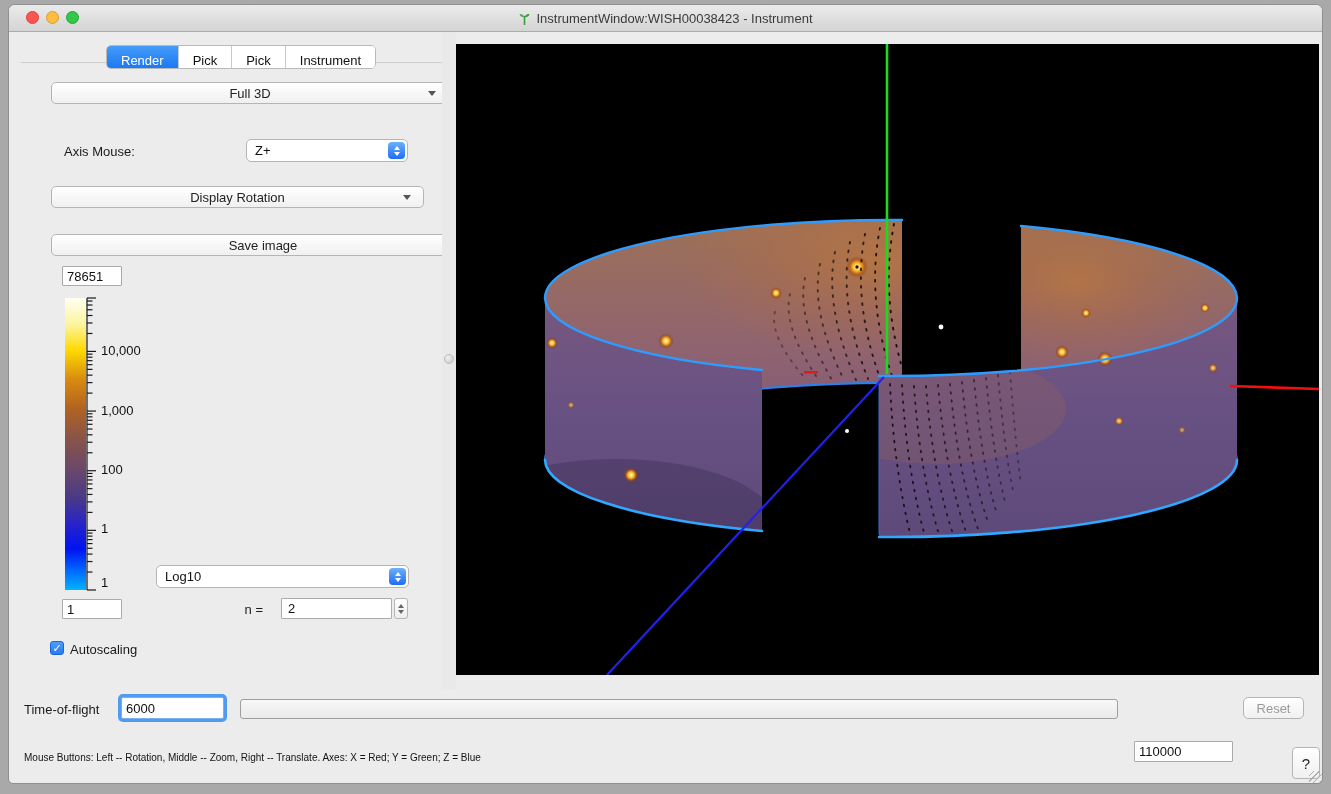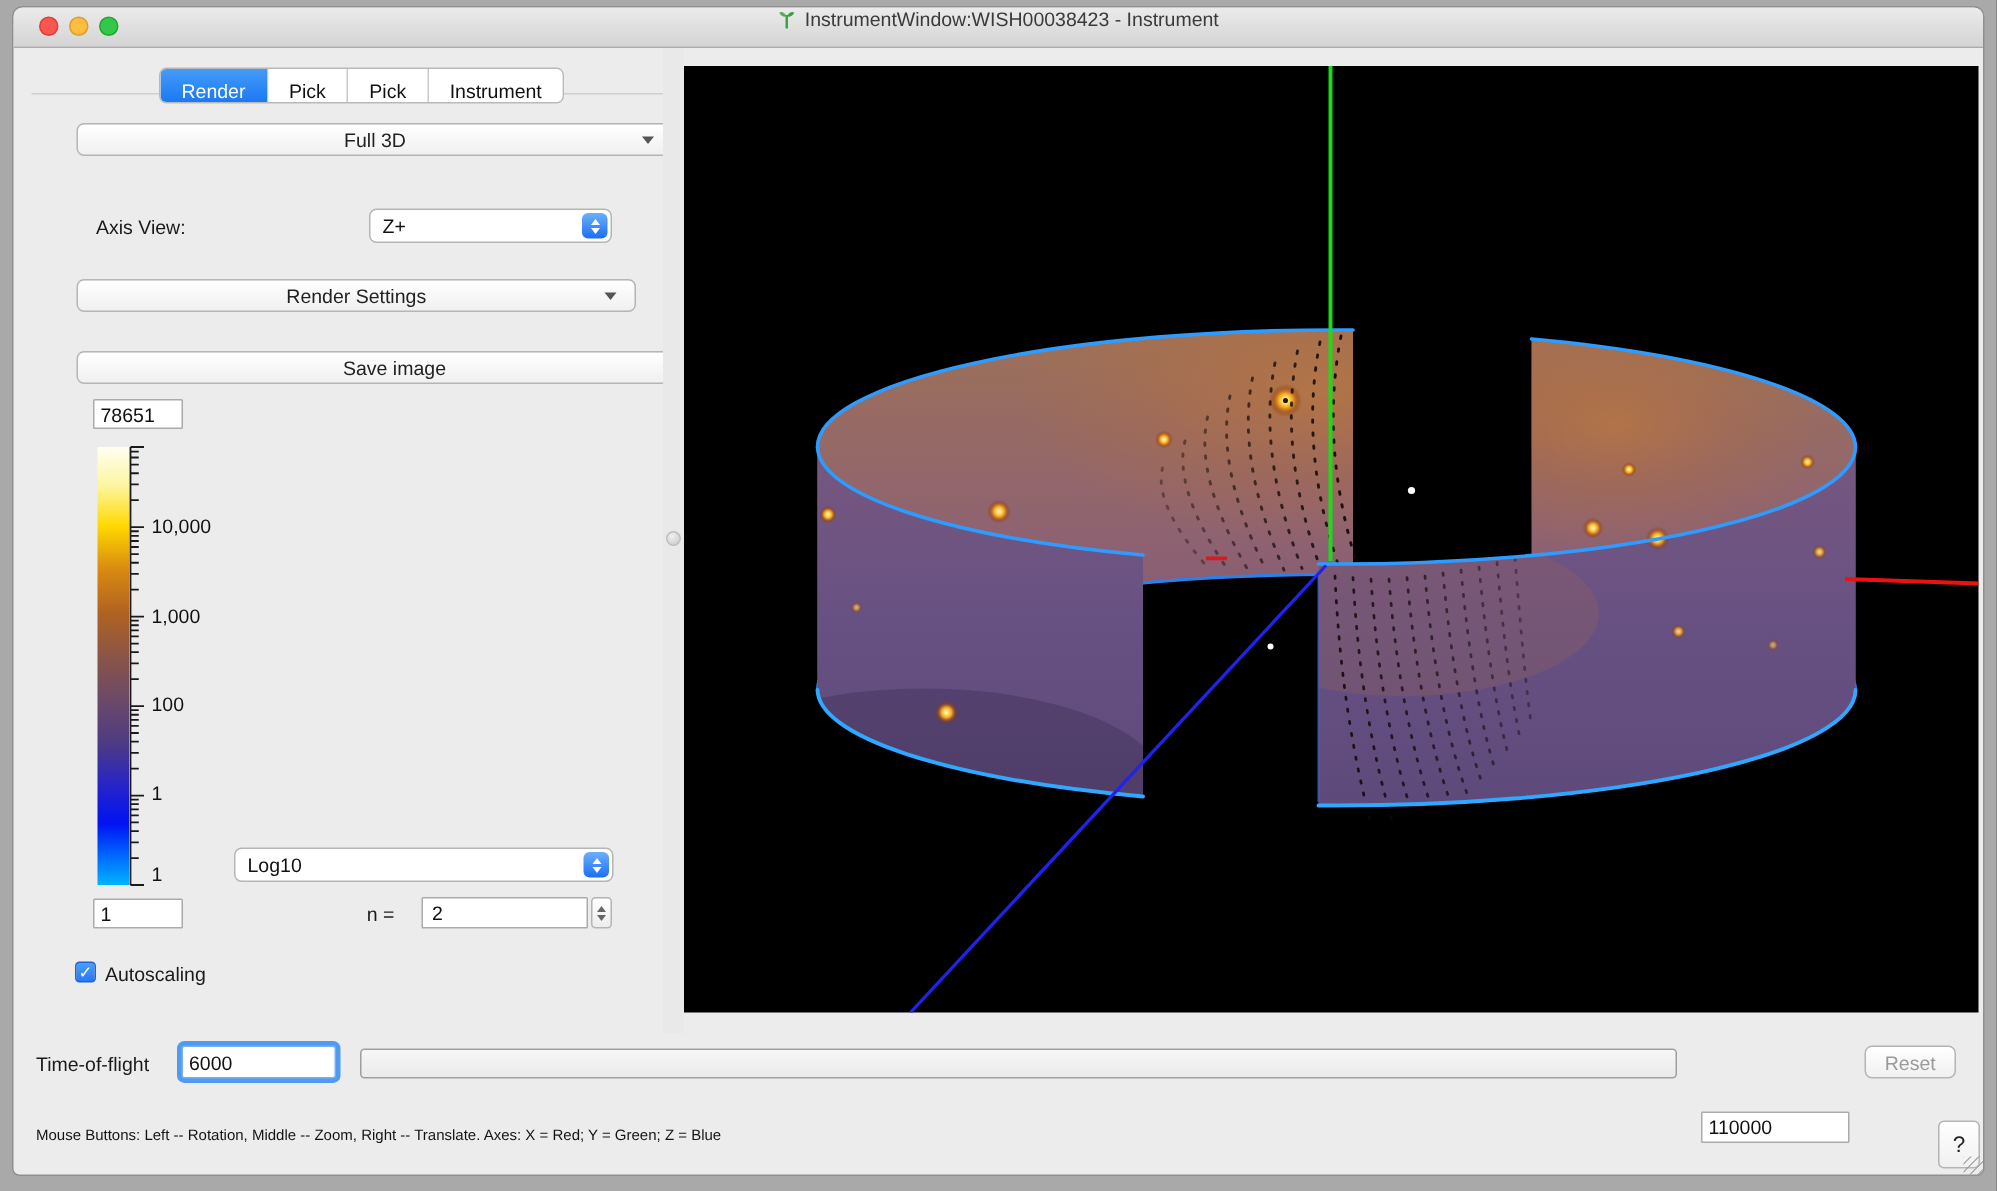--- a/index.html
+++ b/index.html
@@ -7,21 +7,21 @@
           font-family:"Liberation Sans","DejaVu Sans",sans-serif;font-size:13px;color:#1a1a1a;}
   #window{position:absolute;left:8px;top:4px;width:1315px;height:780px;background:#ececec;
           border-radius:7px 7px 5px 5px;border:1px solid #8f8f8f;box-sizing:border-box;overflow:hidden;}
   
   #titlebar{position:absolute;left:0;top:0;right:0;height:26px;
             background:linear-gradient(#ebebeb,#d4d4d4);border-bottom:1px solid #ababab;}
   .tl{position:absolute;top:6px;width:13px;height:13px;border-radius:50%;box-sizing:border-box;}
   #tl-close{left:17px;background:#fc5650;border:1px solid #df3e38;}
   #tl-min{left:37px;background:#fdbe40;border:1px solid #de9c2b;}
   #tl-zoom{left:57px;background:#34c84a;border:1px solid #23a532;}
-  #title-wrap{position:absolute;left:0;right:0;top:0;height:26px;display:flex;justify-content:center;gap:5px;}
+  #title-wrap{position:absolute;left:0;right:0;top:0;height:26px;display:flex;align-items:center;justify-content:center;gap:5px;}
   #window-title{font-size:13px;color:#3a3a3a;}
   
   .mac-btn{position:absolute;background:linear-gradient(#ffffff,#f0f0f0);border:1px solid #b5b5b5;
            border-radius:5px;box-sizing:border-box;display:flex;align-items:center;justify-content:center;color:#222;}
   .drop-arrow{position:absolute;right:12px;top:50%;margin-top:-2px;width:0;height:0;
               border-left:4px solid transparent;border-right:4px solid transparent;border-top:5px solid #555;}
   .combo{position:absolute;background:#fff;border:1px solid #b5b5b5;border-radius:5px;box-sizing:border-box;
          display:flex;align-items:center;padding-left:8px;color:#111;}
   .combo-step{position:absolute;right:2px;top:2px;bottom:2px;width:17px;border-radius:4px;
               background:linear-gradient(#6cb0fb,#1d6ef5);display:flex;flex-direction:column;align-items:center;justify-content:center;gap:2px;}
@@ -96,31 +96,31 @@
       <div class="tab">Pick</div>
       <div class="tab">Pick</div>
       <div class="tab">Instrument</div>
     </div>
 
     <div class="mac-btn" style="left:42px;top:77px;width:398px;height:22px;">
       <span>Full 3D</span>
       <span class="drop-arrow"></span>
     </div>
 
-    <div class="label" style="left:55px;top:139px;">Axis View:</div>
+    <div class="label" style="left:55px;top:139px;">Axis Mouse:</div>
     <div class="combo" style="left:237px;top:134px;width:162px;height:23px;">
       <span>Z+</span>
       <span class="combo-step">
           <span class="chev-up"></span>
           <span class="chev-dn"></span>
         </span>
     </div>
 
     <div class="mac-btn" style="left:42px;top:181px;width:373px;height:22px;">
-      <span>Render Settings</span>
+      <span>Display Rotation</span>
       <span class="drop-arrow"></span>
     </div>
     <div class="mac-btn" style="left:42px;top:229px;width:424px;height:22px;">
       <span>Save image</span>
     </div>
 
     <input class="field" style="left: 53px; top: 261px; width: 60px; height: 20px;" readonly="" value="78651">
 
     <div id="colorbar" style="background: linear-gradient(rgb(255, 255, 242) 0%, rgb(252, 245, 158) 9%, rgb(255, 217, 0) 18%, rgb(216, 138, 16) 28%, rgb(176, 98, 34) 38%, rgb(138, 84, 72) 48%, rgb(107, 73, 104) 58%, rgb(76, 58, 133) 68%, rgb(36, 34, 204) 78%, rgb(0, 19, 242) 86%, rgb(0, 100, 255) 93%, rgb(0, 180, 255) 100%);"></div>
     <svg id="colorbar-ticks" width="40" height="300">

